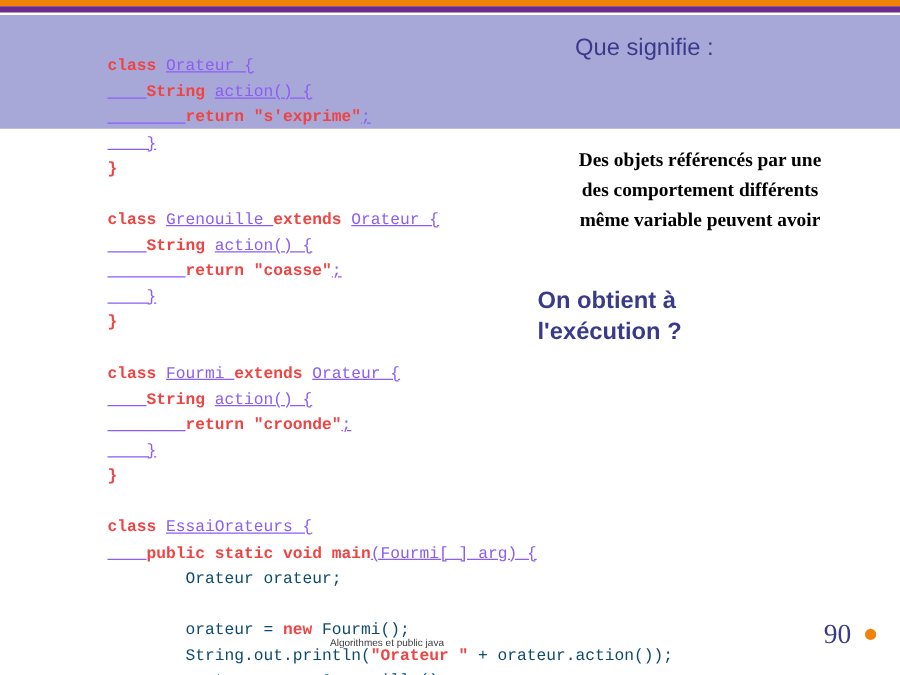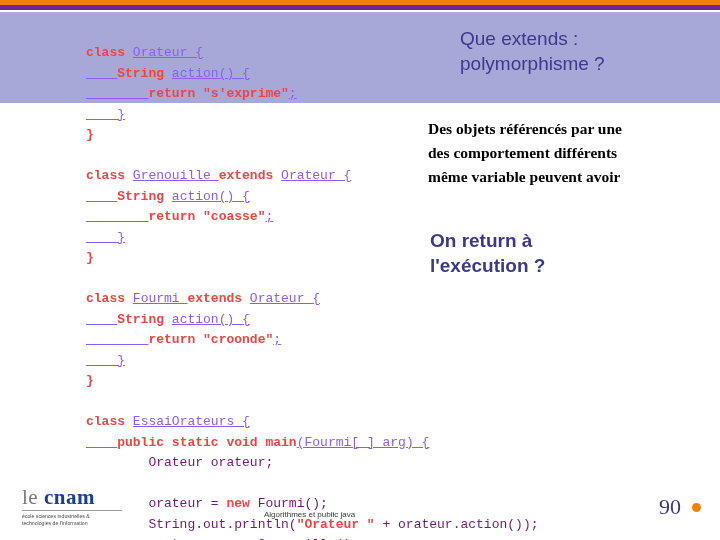--- a/index.html
+++ b/index.html
@@ -58,21 +58,21 @@
   }
   .code .kw {
     color: #ef4444;
     font-weight: bold;
   }
   .code .dim {
     color: #8b5cf6;
     text-decoration: underline;
   }
   .code .mid {
-    color: #701a75;
+    color: #0c4a6e;
   }
   
   .title-block {
     position: absolute;
     top: 26px;
     left: 460px;
     width: 250px;
     color: #3a3a8c;
     font-size: 19px;
     line-height: 25px;
@@ -81,21 +81,21 @@
   .serif-block {
     position: absolute;
     top: 117px;
     left: 428px;
     width: 264px;
     color: #000000;
     font-family: "Liberation Serif", serif;
     font-size: 15.5px;
     font-weight: bold;
     line-height: 24px;
-    text-align: left;
+    text-align: center;
   }
   .exec-block {
     position: absolute;
     top: 228px;
     left: 430px;
     width: 250px;
     color: #3a3a8c;
     font-size: 19px;
     font-weight: bold;
     line-height: 25px;
@@ -194,41 +194,32 @@
 <span class="mid">        orateur = </span><span class="kw">new</span><span class="mid"> Fourmi();</span>
 <span class="mid">        String.out.println(</span><span class="kw">"Orateur "</span><span class="mid"> + orateur.action());</span>
 <span class="mid">        orateur = </span><span class="kw">new</span><span class="mid"> Grenouille();</span>
 
 
 
 
 </pre>
 
   <div class="title-block">
-    <div>Que extends  :</div>
-    <div>polymorphisme ?</div>
+    <div>Que signifie  :</div>
   </div>
 
   <div class="serif-block">
     <div>Des objets référencés par une</div>
     <div>des comportement différents</div>
     <div>même variable peuvent avoir</div>
   </div>
 
   <div class="exec-block">
-    <div>On return à</div>
+    <div>On obtient à</div>
     <div>l'exécution ?</div>
   </div>
 
-  <div class="logo">
-    <div class="logo-main"><span class="logo-le">le </span><span class="logo-cnam">cnam</span></div>
-    <div class="logo-rule"></div>
-    <div class="logo-sub">
-      <div>école sciences industrielles &amp;</div>
-      <div>technologies de l'information</div>
-    </div>
-  </div>
 
   <div class="footer-caption">Algorithmes et public java</div>
   <div class="page-number">90</div>
   <div class="bullet-dot"></div>
 
 </div>
 
 </body></html>

